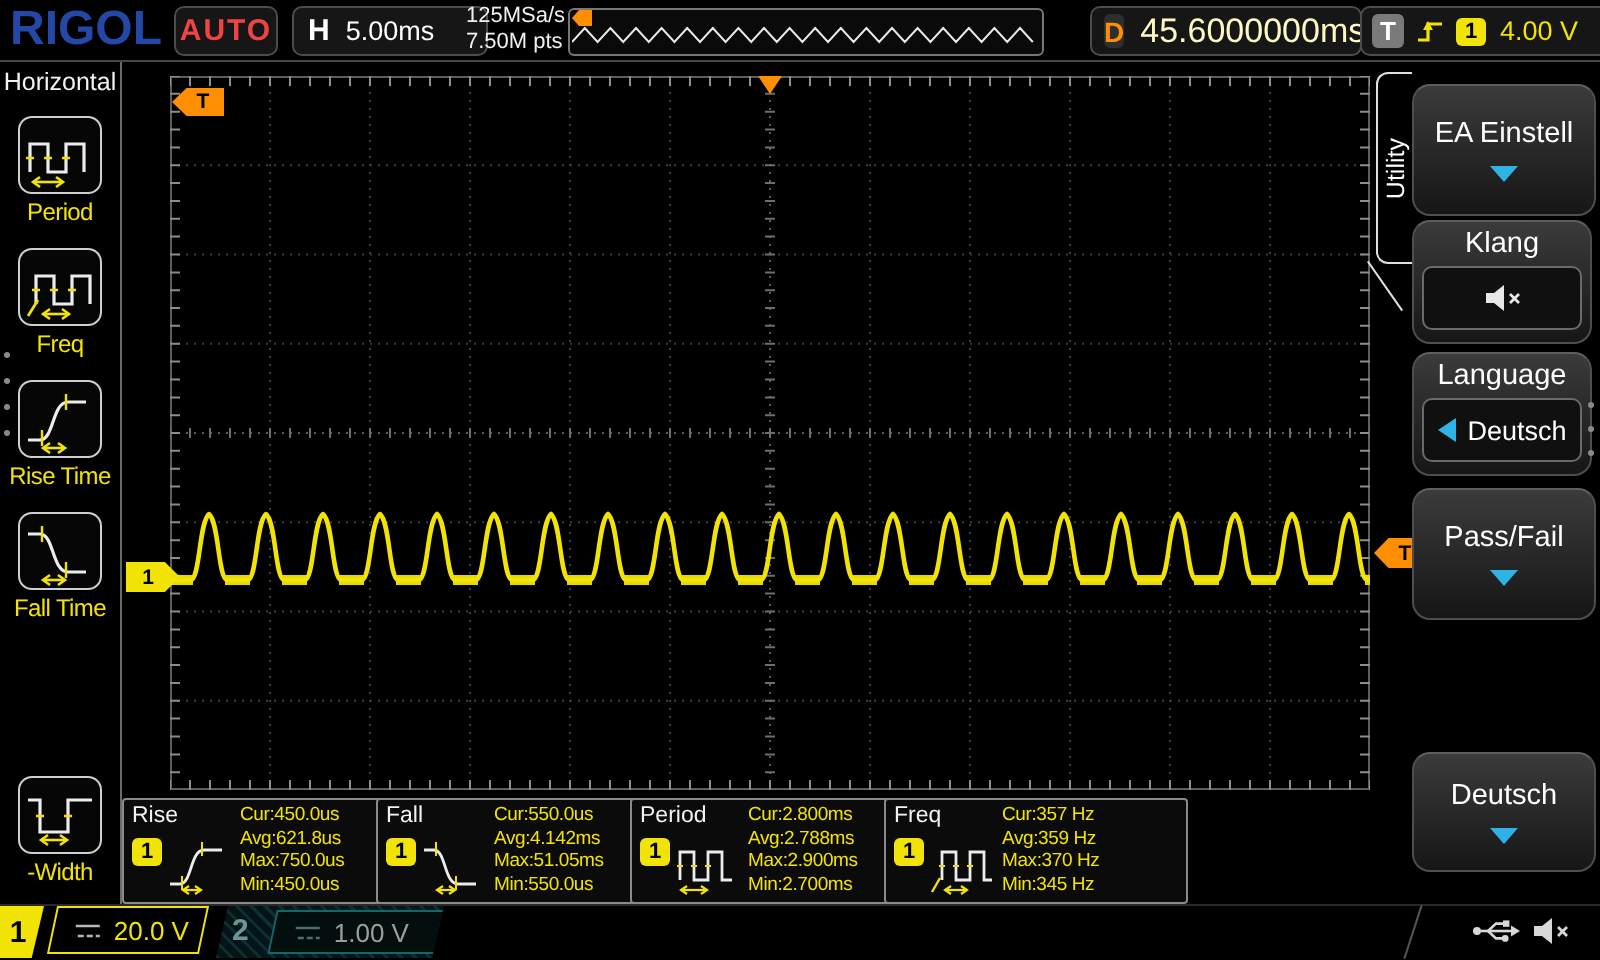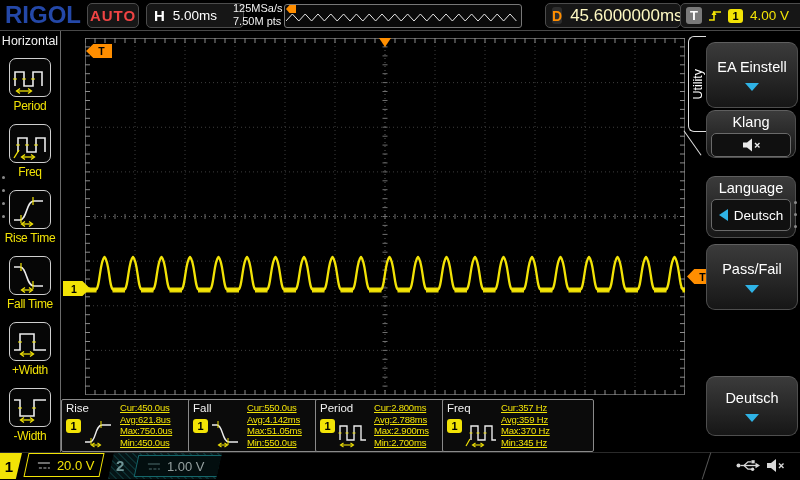--- a/index.html
+++ b/index.html
@@ -64,21 +64,21 @@
   .arrow-left{width:0;height:0;border-top:6px solid transparent;border-bottom:6px solid transparent;
               border-right:9px solid #2fb3e6;}
   .rm-sub{width:78px;height:30px;background:#101010;border:1px solid #6a6a6a;border-radius:5px;
           display:flex;align-items:center;justify-content:center;gap:6px;}
   
   .meas{top:399px;width:124px;height:51px;background:#0b0b0b;border:1px solid #8a8a8a;border-radius:2px;padding-left:26px;}
   .meas-name{position:absolute;left:4px;top:2px;color:#f2f2f2;font-size:11.5px;}
   .meas-badge{position:absolute;left:4px;top:19px;}
   .meas-icon{position:absolute;left:22px;top:18px;}
   .meas-stats{position:absolute;left:58px;top:3px;width:64px;display:flex;flex-direction:column;gap:1px;}
-  .meas-stats div{color:#f2e306;font-size:9.5px;line-height:10.5px;letter-spacing:-0.2px;white-space:nowrap;text-decoration:underline;}
+  .meas-stats div{color:#f2e306;font-size:9.5px;line-height:10.5px;letter-spacing:-0.2px;white-space:nowrap;}
   
   .bottombar{left:0;top:452px;width:800px;height:28px;background:#000;border-top:1px solid #2a2a2a;}
   .ch1-num{left:0;top:453px;width:22px;height:26px;background:#f2e306;color:#000;font-weight:bold;
            font-size:15px;display:flex;align-items:center;justify-content:center;
            clip-path:polygon(0 0,100% 0,72% 100%,0 100%);padding-right:4px;box-sizing:border-box;}
   .ch1-scale{left:26px;top:453px;width:76px;height:24px;border:1.5px solid #f2e306;background:#000;
              transform:skewX(-12deg);display:flex;align-items:center;gap:6px;padding-left:10px;box-sizing:border-box;}
   .unskew{transform:skewX(12deg);display:flex;align-items:center;gap:6px;}
   .ch1-val{color:#f2e306;font-size:13px;}
   .ch2-wrap{left:108px;top:453px;width:114px;height:26px;
@@ -177,31 +177,20 @@
       <svg width="36" height="34" viewBox="0 0 36 34">
         <path d="M2 8 H8 C15 8 14 27 22 27 H31" fill="none" stroke="#ececec" stroke-width="1.6"></path>
         <path d="M9 4 V12 M21 22 V30" stroke="#f2e306" stroke-width="1.2"></path>
         <path d="M10 31 H20" stroke="#f2e306" stroke-width="1.3"></path>
         <path d="M13 28.5 L9.5 31 L13 33.5 M17 28.5 L20.5 31 L17 33.5" fill="none" stroke="#f2e306" stroke-width="1.3"></path>
       </svg>
     </div>
     <div class="lm-label">Fall Time</div>
   </div>
 
-  <div class="abs lm-item" style="top:322px">
-    <div class="lm-iconbox">
-      <svg width="36" height="34" viewBox="0 0 36 34">
-        <path d="M2 25 H8 V9 H22 V25 H34" fill="none" stroke="#ececec" stroke-width="1.6"></path>
-        <path d="M6 17 H10 M20 17 H24" stroke="#f2e306" stroke-width="1.2"></path>
-        <path d="M9 29 H21" stroke="#f2e306" stroke-width="1.3"></path>
-        <path d="M12 26.5 L8.5 29 L12 31.5 M18 26.5 L21.5 29 L18 31.5" fill="none" stroke="#f2e306" stroke-width="1.3"></path>
-      </svg>
-    </div>
-    <div class="lm-label">+Width</div>
-  </div>
 
   <div class="abs lm-item" style="top:388px">
     <div class="lm-iconbox">
       <svg width="36" height="34" viewBox="0 0 36 34">
         <path d="M2 9 H8 V25 H22 V9 H34" fill="none" stroke="#ececec" stroke-width="1.6"></path>
         <path d="M6 17 H10 M20 17 H24" stroke="#f2e306" stroke-width="1.2"></path>
         <path d="M9 29 H21" stroke="#f2e306" stroke-width="1.3"></path>
         <path d="M12 26.5 L8.5 29 L12 31.5 M18 26.5 L21.5 29 L18 31.5" fill="none" stroke="#f2e306" stroke-width="1.3"></path>
       </svg>
     </div>
@@ -248,21 +237,21 @@
   <div class="abs utility-tab">
     <span class="utility-text">Utility</span>
   </div>
   <div class="abs tab-diag"></div>
 
   <div class="abs rm-btn" style="top:42px;height:64px;justify-content:center;gap:8px">
     <span class="rm-label">EA Einstell</span>
     <span class="arrow-down"></span>
   </div>
 
-  <div class="abs rm-btn" style="top:110px;height:48px;padding-top:3px;box-sizing:border-box">
+  <div class="abs rm-btn" style="top:110px;height:62px;padding-top:3px;box-sizing:border-box">
     <span class="rm-label">Klang</span>
     <div class="rm-sub" style="margin-top:3px">
       <svg width="22" height="18" viewBox="0 0 22 18">
         <path d="M3 6.5 H7 L12 2.5 V15.5 L7 11.5 H3 Z" fill="#e8e8e8"></path>
         <path d="M15 7 L19.5 11.5 M19.5 7 L15 11.5" stroke="#e8e8e8" stroke-width="1.4" fill="none"></path>
       </svg>
     </div>
   </div>
 
   <div class="abs rm-btn" style="top:244px;height:64px;justify-content:center;gap:8px">

